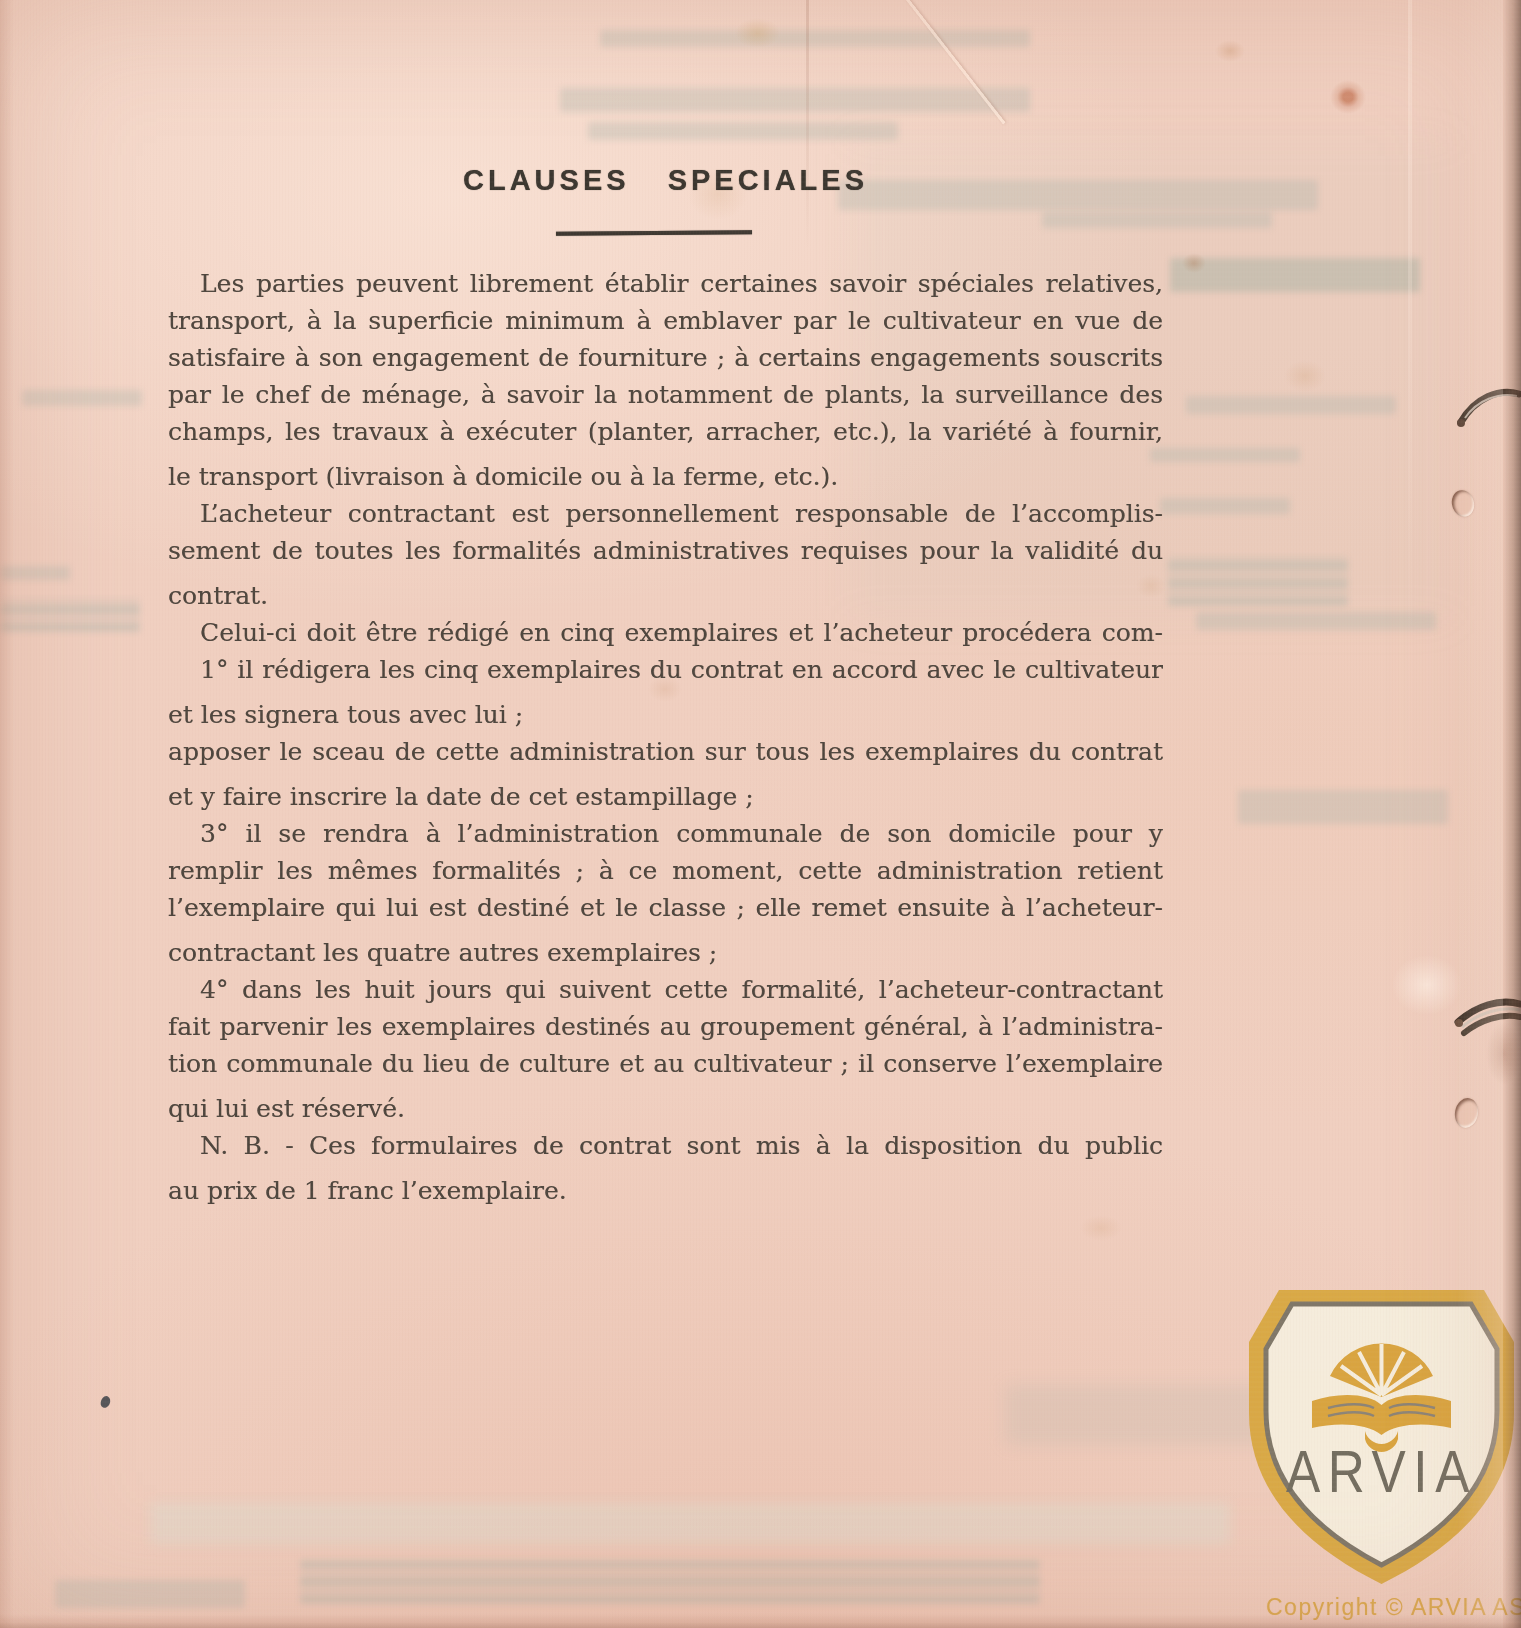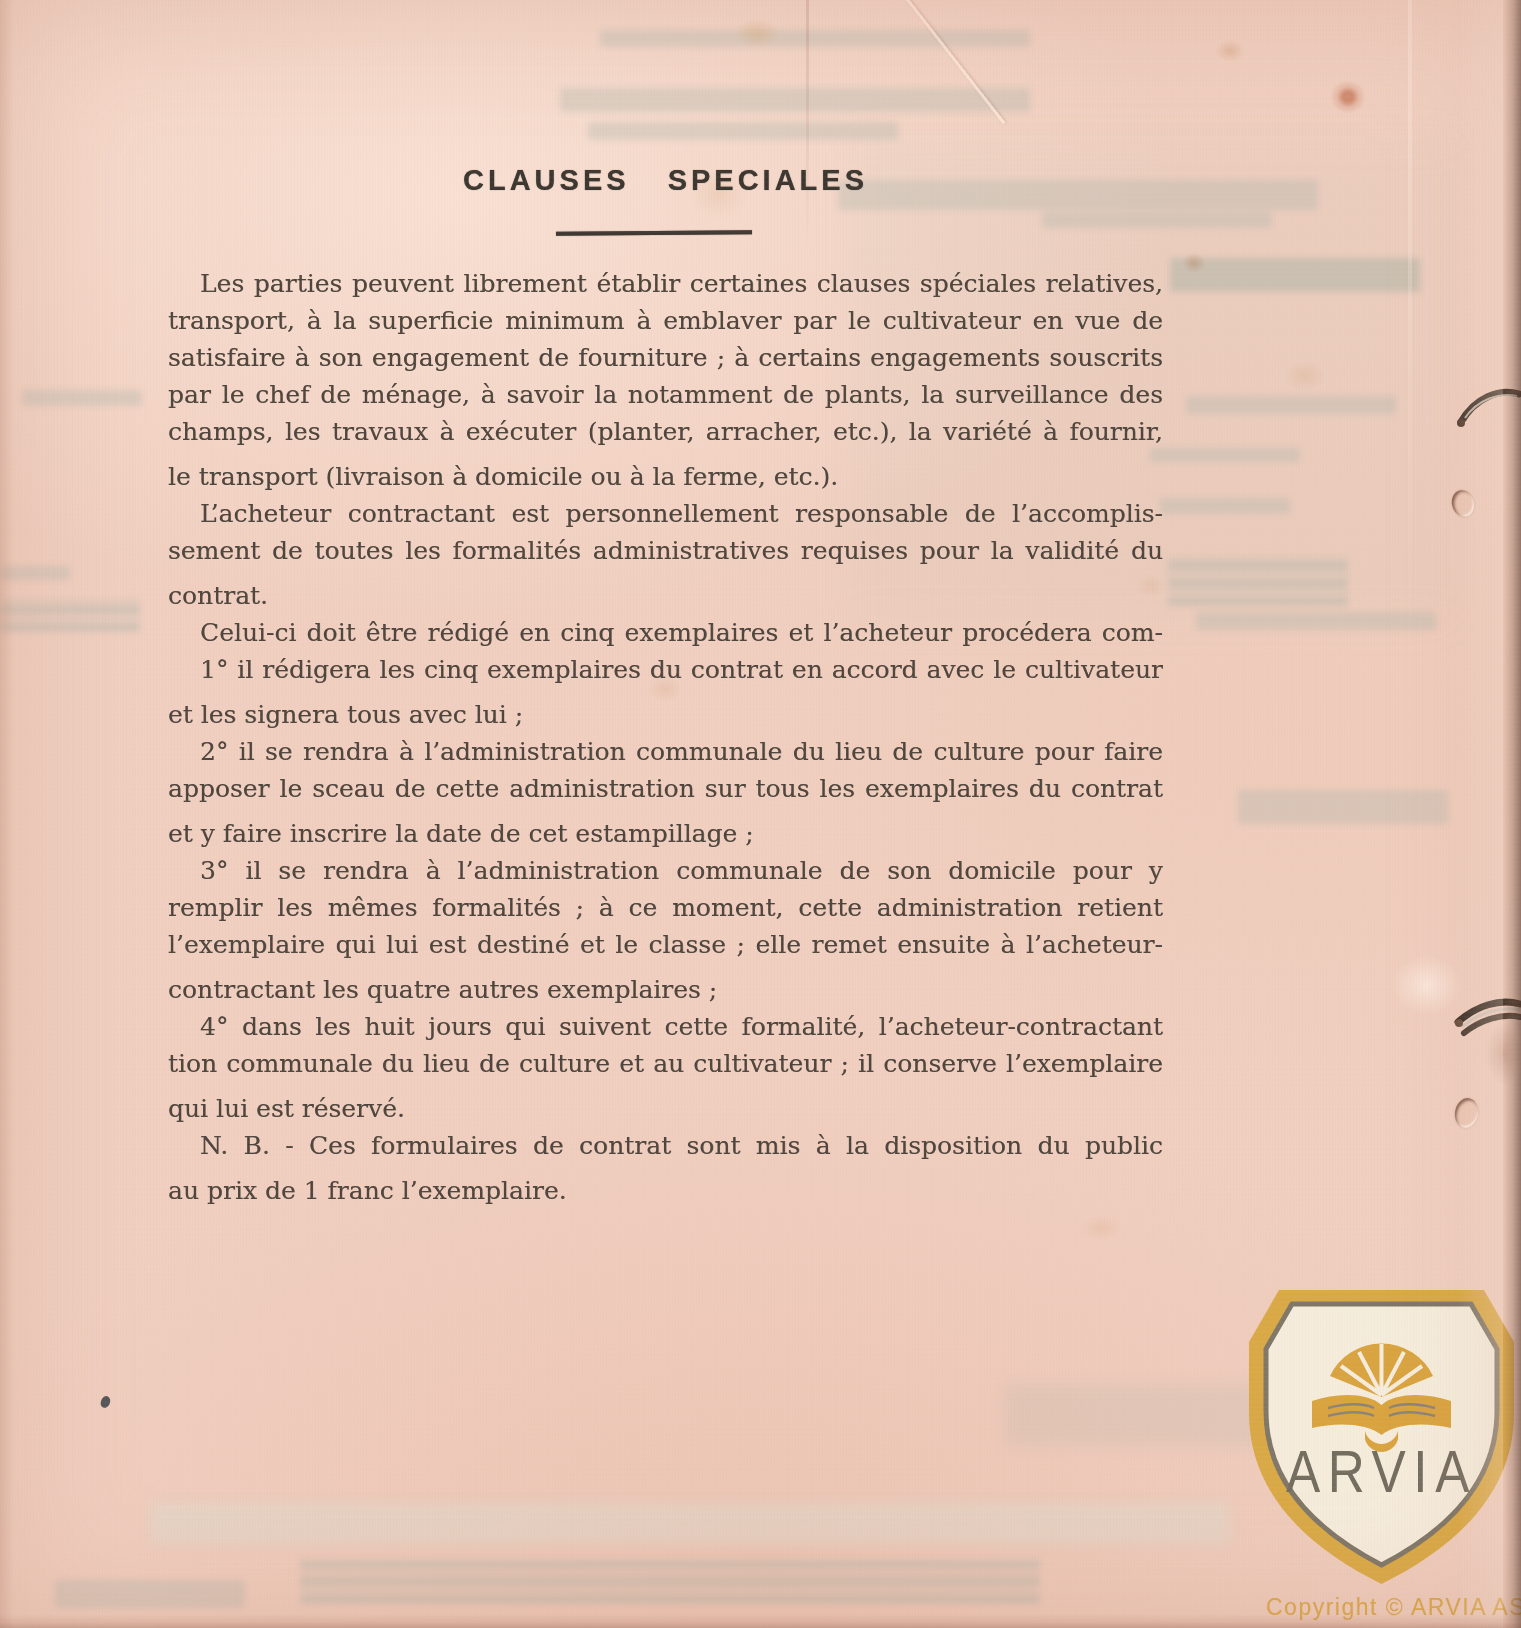--- a/index.html
+++ b/index.html
@@ -146,47 +146,47 @@
   <div class="stain s10"></div>
 
   <div class="crease-v"></div>
   <div class="crease-d"></div>
   <div class="crease-r"></div>
 
   <div class="title">CLAUSES  SPECIALES</div>
   <div class="title-rule"></div>
 
   <div class="column">
-    <div class="line ind">Les parties peuvent librement établir certaines clauses spéciales relatives,</div>
+    <div class="line ind">Les parties peuvent librement établir certaines savoir spéciales relatives,</div>
     <div class="line">transport, à la superficie minimum à emblaver par le cultivateur en vue de</div>
     <div class="line">satisfaire à son engagement de fourniture ; à certains engagements souscrits</div>
     <div class="line">par le chef de ménage, à savoir la notamment de plants, la surveillance des</div>
     <div class="line">champs, les travaux à exécuter (planter, arracher, etc.), la variété à fournir,</div>
     <div class="line end">le transport (livraison à domicile ou à la ferme, etc.).</div>
 
 
     <div class="line ind">L’acheteur contractant est personnellement responsable de l’accomplis-</div>
     <div class="line">sement de toutes les formalités administratives requises pour la validité du</div>
     <div class="line end">contrat.</div>
 
     <div class="line ind">Celui-ci doit être rédigé en cinq exemplaires et l’acheteur procédera com-</div>
 
     <div class="line ind">1° il rédigera les cinq exemplaires du contrat en accord avec le cultivateur</div>
     <div class="line end">et les signera tous avec lui ;</div>
 
-    <div class="line ind">2° il se rendra à l’administration communale du lieu de culture pour faire</div>
     <div class="line">apposer le sceau de cette administration sur tous les exemplaires du contrat</div>
     <div class="line end">et y faire inscrire la date de cet estampillage ;</div>
 
     <div class="line ind">3° il se rendra à l’administration communale de son domicile pour y</div>
     <div class="line">remplir les mêmes formalités ; à ce moment, cette administration retient</div>
     <div class="line">l’exemplaire qui lui est destiné et le classe ; elle remet ensuite à l’acheteur-</div>
     <div class="line end">contractant les quatre autres exemplaires ;</div>
 
     <div class="line ind">4° dans les huit jours qui suivent cette formalité, l’acheteur-contractant</div>
+    <div class="line">fait parvenir les exemplaires destinés au groupement général, à l’administra-</div>
     <div class="line">tion communale du lieu de culture et au cultivateur ; il conserve l’exemplaire</div>
     <div class="line end">qui lui est réservé.</div>
 
     <div class="line ind">N. B. - Ces formulaires de contrat sont mis à la disposition du public</div>
     <div class="line end">au prix de 1 franc l’exemplaire.</div>
   </div>
 
   <div class="lift"></div>
   <div class="tear"></div>
   <svg class="staple1" viewBox="0 0 66 56">

